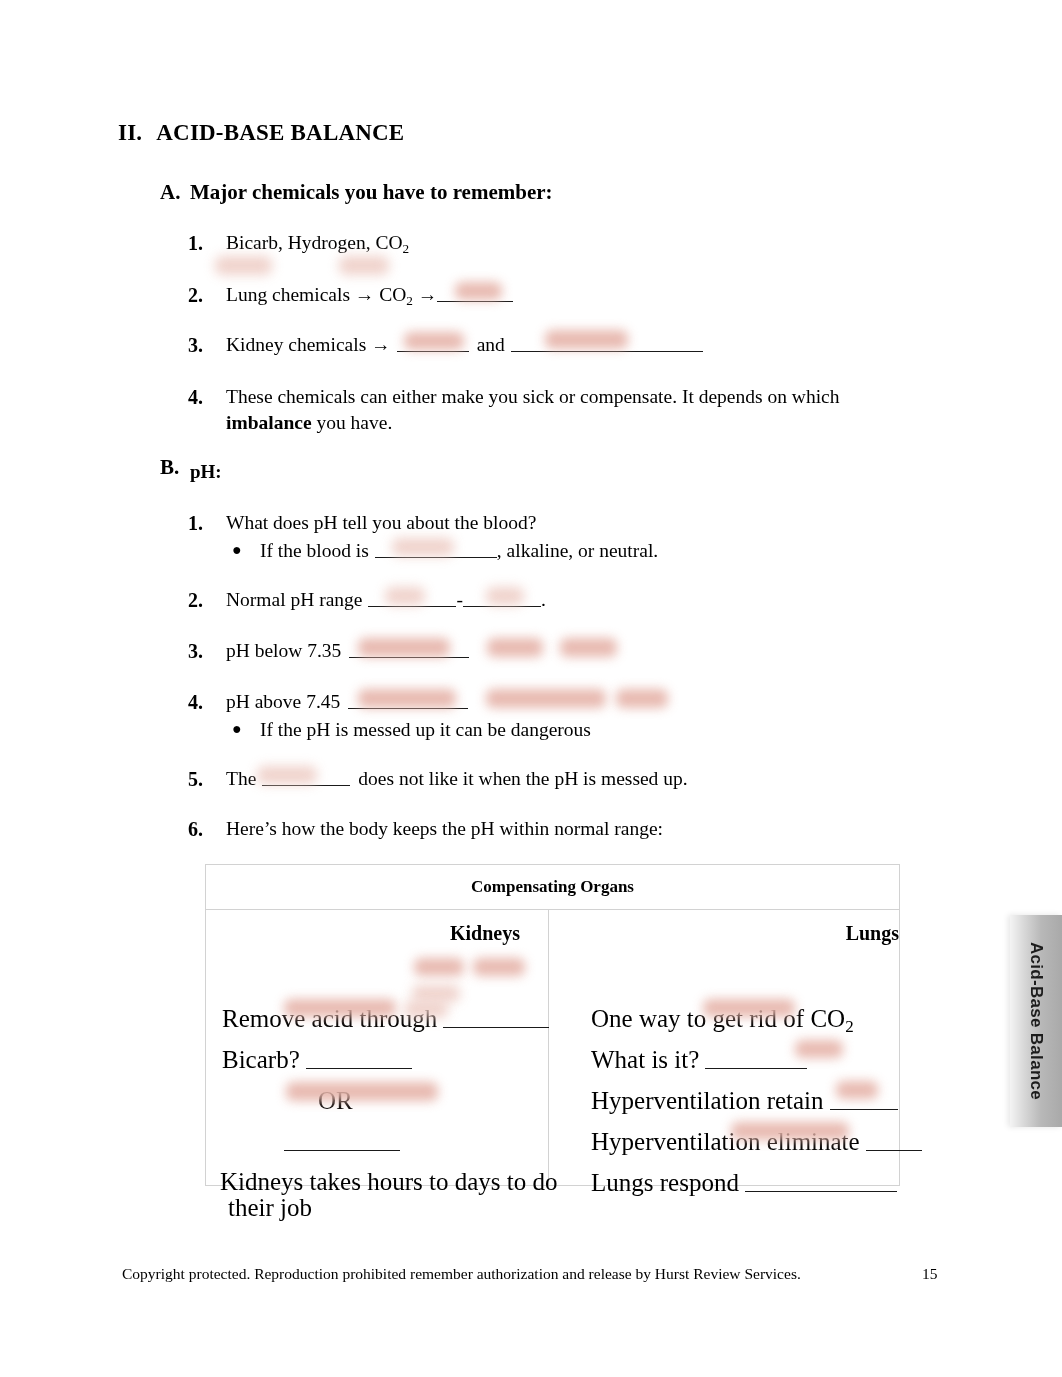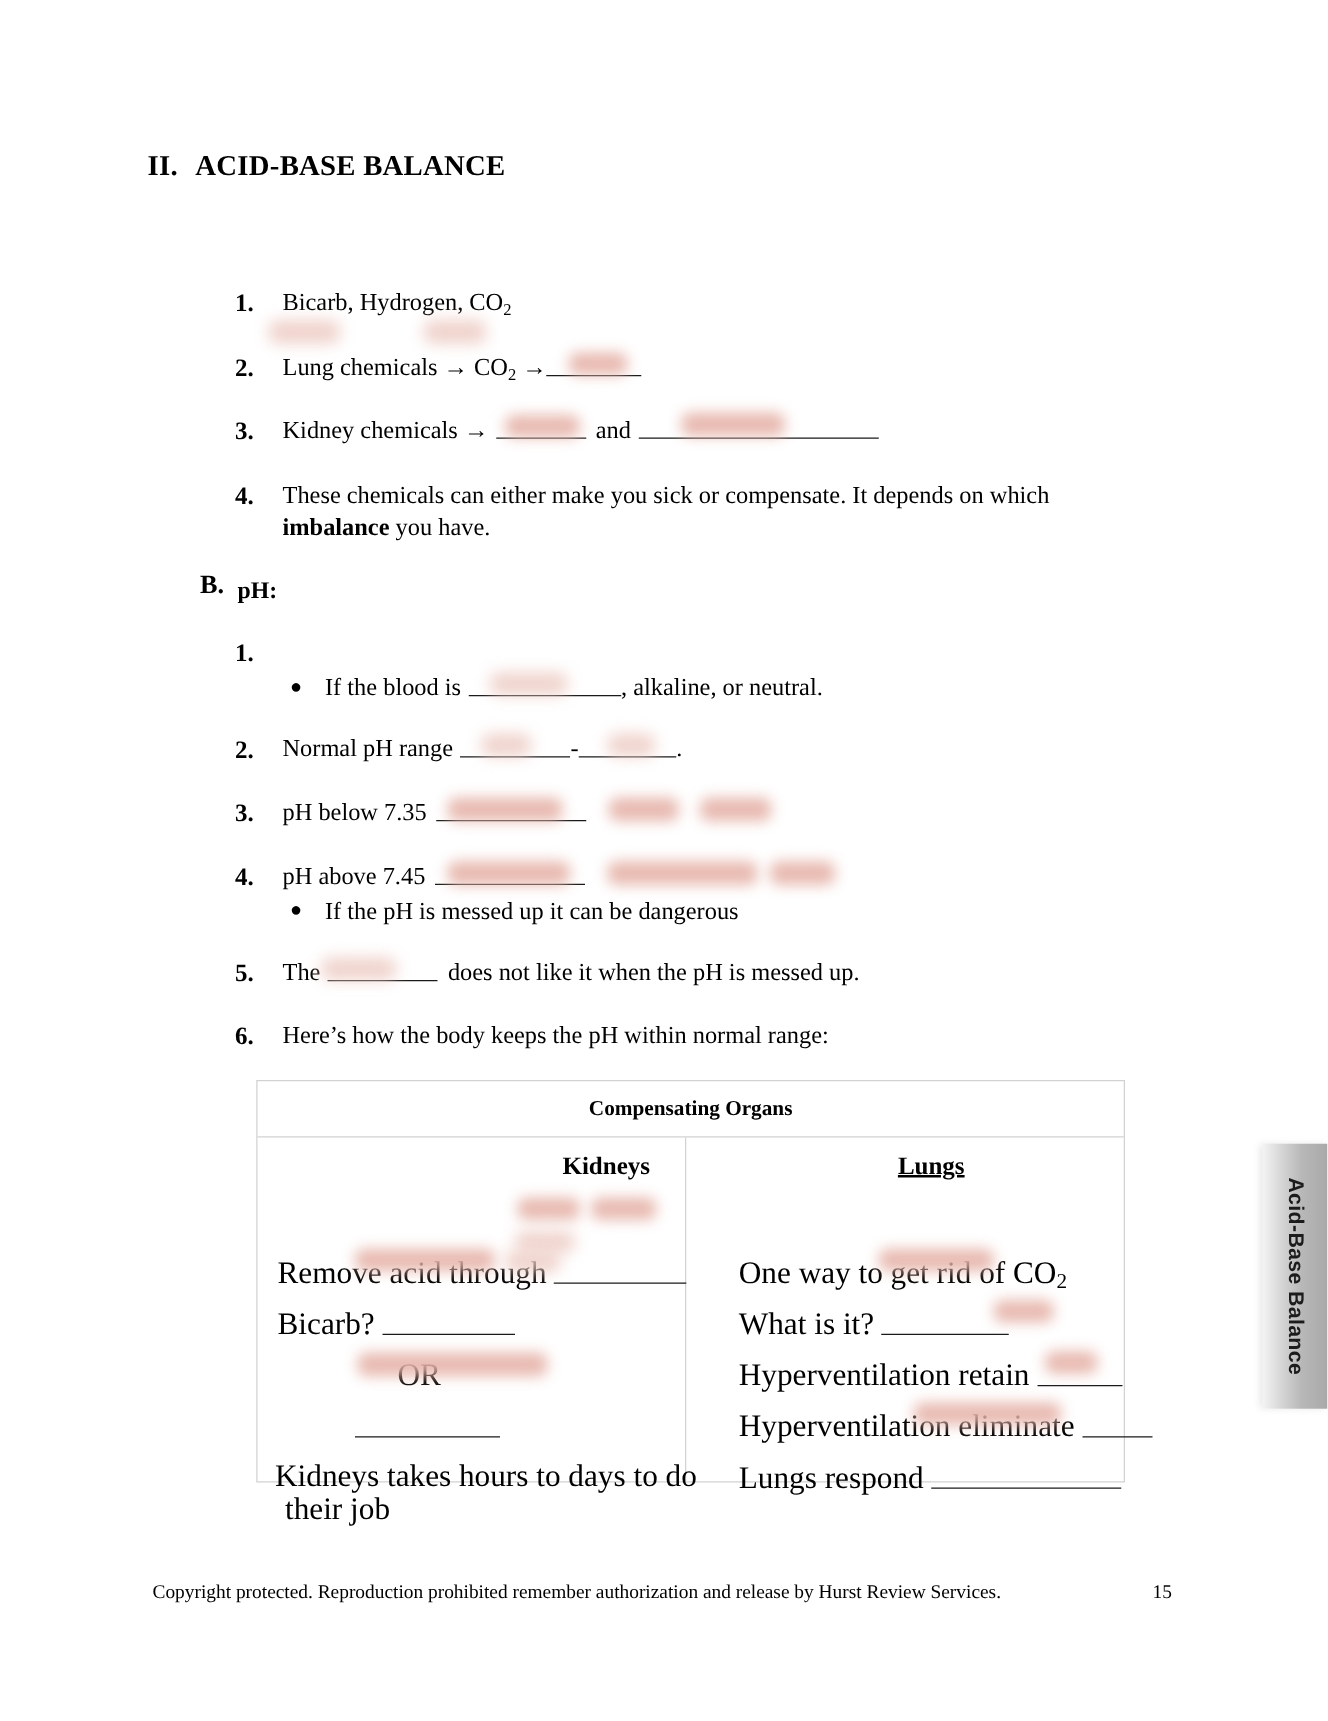--- a/index.html
+++ b/index.html
@@ -153,21 +153,21 @@
   }
   .tbl-col.right { width: 350px; }
 
   .col-head {
     font-weight: bold;
     font-size: 20px;
     padding-top: 12px;
     padding-bottom: 12px;
   }
   .col-head.center { text-align: right; padding-right: 28px; }
-  .col-head.leftal { text-align: center; padding-left: 42px; text-decoration: underline; }
+  .col-head.leftal { text-align: right; padding-left: 42px; }
 
   .cell-line {
     position: absolute;
     font-size: 25px;
     line-height: 25px;
     white-space: nowrap;
   }
 
   
   .side-tab {
@@ -210,20 +210,23 @@
 </style>
 </head>
 <body>
 
 <div class="page">
 
   <div class="roman-heading">
     <span class="numeral">II.</span><span class="heading-hl">ACID-BASE BALANCE</span>
   </div>
 
+  <div class="alpha-heading" style="left:160px; top:180px;">
+    <span class="a-letter">A.</span><span>Major chemicals you have to remember:</span>
+  </div>
 
   <div class="num-item" style="left:188px; top:230px;">
     <span class="num">1.</span>
     <span class="body"><span>Bicarb, Hydrogen, CO</span><sub>2</sub></span>
   </div>
   <div class="redact soft" style="left:215px; top:256px; width:57px; height:19px;"></div>
   <div class="redact soft" style="left:339px; top:256px; width:50px; height:19px;"></div>
 
   <div class="num-item" style="left:188px; top:282px;">
     <span class="num">2.</span>
@@ -242,20 +245,21 @@
     <span class="num">4.</span>
     <span class="body"><span>These chemicals can either make you sick or compensate. It depends on which</span><br><b>imbalance</b><span> you have.</span></span>
   </div>
 
   <div class="alpha-heading" style="left:160px; top:455px;">
     <span class="a-letter">B.</span><span style="font-size:19px; position:relative; top:4px;">pH:</span>
   </div>
 
   <div class="num-item" style="left:188px; top:510px;">
     <span class="num">1.</span>
+    <span class="body">What does pH tell you about the blood?</span>
   </div>
   <div class="bullet-line" style="left:232px; top:537px;">
     <span class="bullet-dot">●</span><span>If the blood is</span><span class="blank" style="width:122px; margin-left:6px;"></span><span>, alkaline, or neutral.</span>
   </div>
   <div class="redact soft" style="left:392px; top:538px; width:62px; height:18px;"></div>
 
   <div class="num-item" style="left:188px; top:587px;">
     <span class="num">2.</span>
     <span class="body"><span>Normal pH range</span><span class="blank" style="width:88px; margin-left:6px;"></span><span>-</span><span class="blank" style="width:78px;"></span><span>.</span></span>
   </div>

